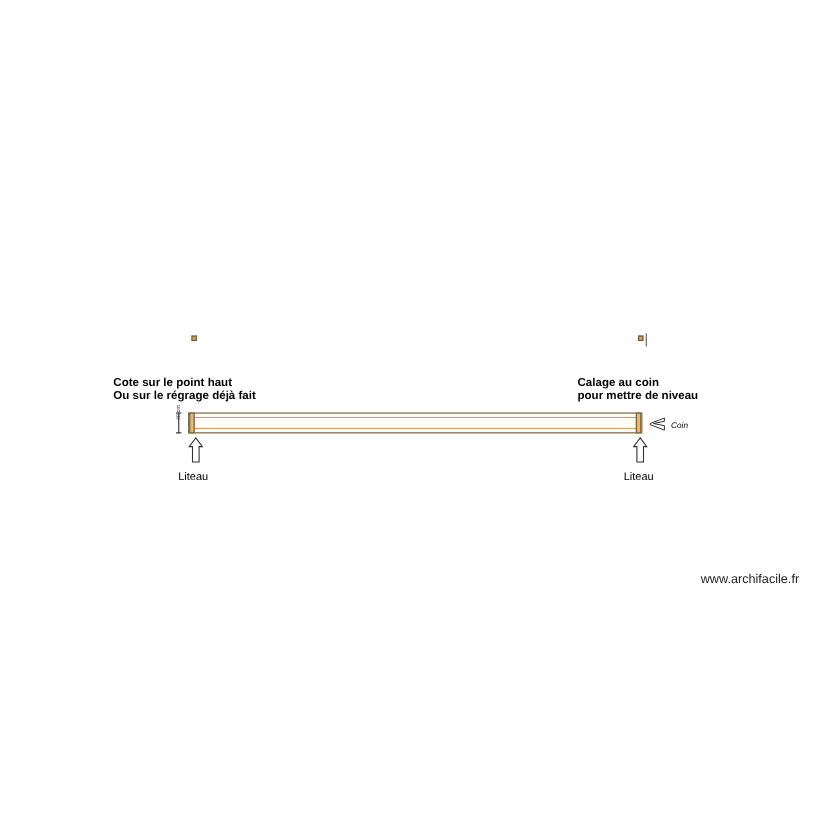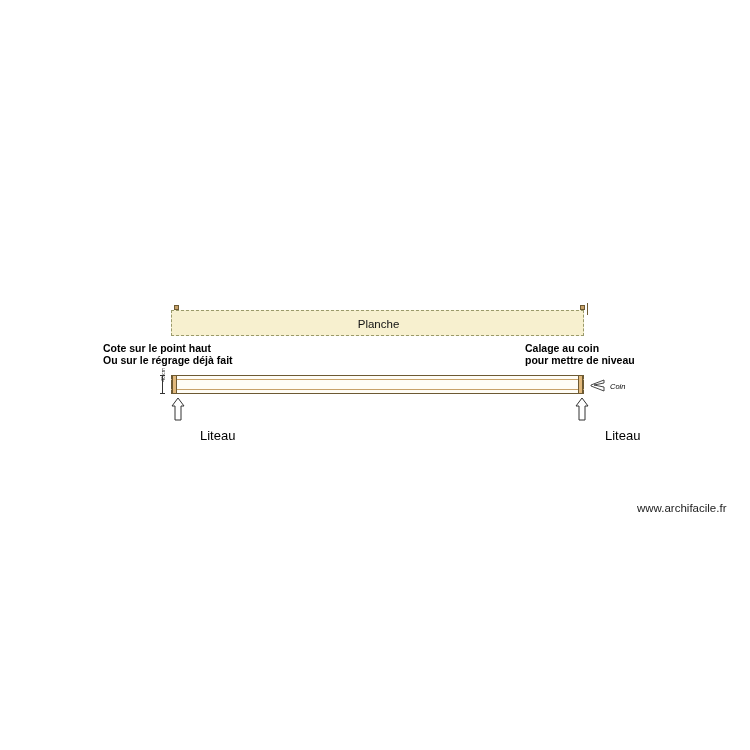--- a/index.html
+++ b/index.html
@@ -148,24 +148,23 @@
     position: absolute;
     width: 14px;
     height: 24px;
   }
   .arrow svg { display: block; }
   .arrow-left  { left: 171px; top: 397px; }
   .arrow-right { left: 575px; top: 397px; }
 
   .liteau-label {
     position: absolute;
-    font-size: 13px;
+    font-size: 10px;
     color: #000;
     white-space: nowrap;
-    margin-left: 38px;
   }
   .liteau-label.left  { left: 162px; top: 428px; }
   .liteau-label.right { left: 567px; top: 428px; }
 
   
   .coin-wedge {
     position: absolute;
     left: 590px;
     top: 379px;
     width: 16px;
@@ -178,34 +177,31 @@
     font-size: 7.5px;
     color: #000;
     white-space: nowrap;
     font-style: italic;
   }
 
   
   .footer {
     position: absolute;
     left: 637px;
-    top: 502px;
+    top: 521px;
     font-size: 11.5px;
     color: #222;
     white-space: nowrap;
   }
 </style>
 </head>
 <body>
 
 <div class="canvas">
 
-  <div class="planche">
-    <div class="planche-label">Planche</div>
-  </div>
   <div class="planche-marker left"></div>
   <div class="planche-marker right"></div>
   <div class="planche-tick"></div>
 
   <div class="txt txt-right">
     <div>Calage au coin</div>
     <div>pour mettre de niveau</div>
   </div>
 
   <div class="txt txt-left">

